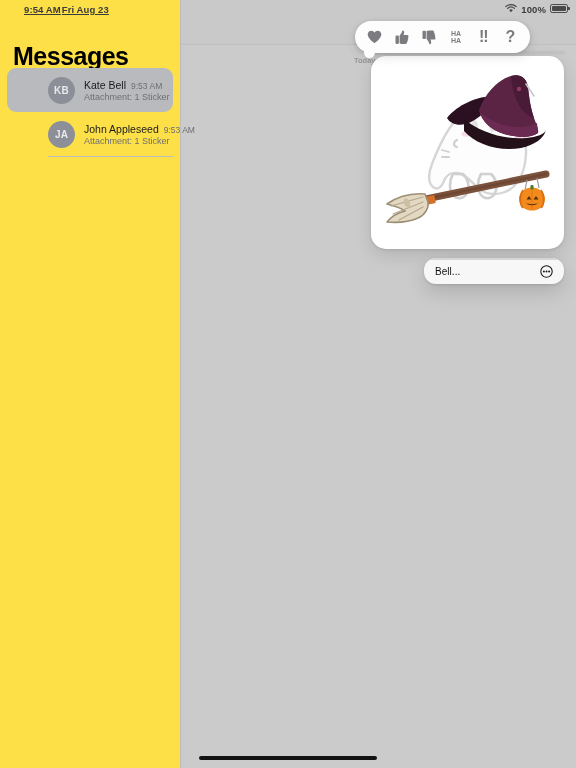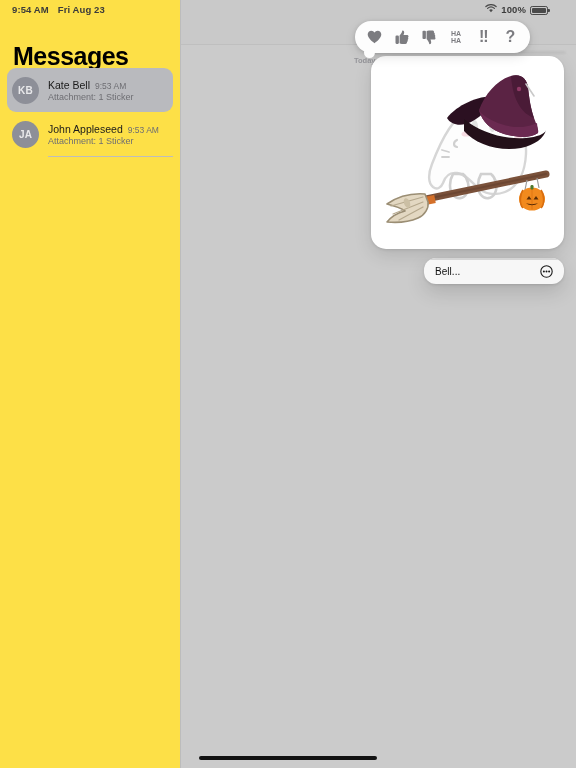--- a/index.html
+++ b/index.html
@@ -10,22 +10,22 @@
     -webkit-font-smoothing:antialiased;
   }
   .screen{position:relative;width:576px;height:768px;overflow:hidden;background:#cbcbcb;}
 
   
   .statusbar{
     position:absolute;top:0;left:0;width:576px;height:18px;
     display:flex;align-items:center;z-index:40;
     font-size:9.5px;font-weight:bold;color:#3b3b3b;letter-spacing:.1px;
   }
-  .sb-left{display:flex;align-items:center;gap:9px;padding-left:12px;}
-  .sb-right{margin-left:auto;display:flex;align-items:flex-end;gap:4px;padding-right:28px;}
+  .sb-left{display:flex;align-items:center;gap:1px;padding-left:24px;text-decoration:underline;}
+  .sb-right{margin-left:auto;display:flex;align-items:flex-start;gap:4px;padding-right:8px;}
   .wifi-ic{display:block;}
   .batt{
     position:relative;width:18px;height:9px;border:1px solid #4a4a4a;
     border-radius:2.2px;box-sizing:border-box;
   }
   .batt::after{
     content:"";position:absolute;right:-3px;top:2.6px;width:1.6px;height:3.4px;
     background:#4a4a4a;border-radius:0 1px 1px 0;
   }
   .batt i{position:absolute;left:1px;top:1px;bottom:1px;width:14px;background:#4a4a4a;border-radius:1px;display:block;}
@@ -42,21 +42,21 @@
   }
   .convo-list{position:absolute;left:0;top:68px;width:180px;}
   .convo{
     position:relative;display:flex;align-items:center;
     height:44px;margin:0 7px;padding:0 5px;border-radius:9px;box-sizing:border-box;
   }
   .convo.selected{background:#b9babe;}
   .avatar{
     width:27px;height:27px;border-radius:50%;background:#8d8f98;
     display:flex;align-items:center;justify-content:center;flex:0 0 auto;
-    color:#e8e8ea;font-size:10px;font-weight:bold;letter-spacing:.2px;
+    color:#e8e8ea;font-size:10px;font-weight:bold;letter-spacing:.2px;margin-left:36px;
   }
   .convo-body{margin-left:9px;flex:1;min-width:0;}
   .convo-top{display:flex;align-items:baseline;}
   .convo-name{font-size:10.5px;font-weight:normal;color:#1a1a1a;white-space:nowrap;}
   .convo-time{margin-left:5px;font-size:8.5px;color:#6e6e73;white-space:nowrap;}
   .convo-sub{font-size:9px;color:#6e6e73;margin-top:1px;white-space:nowrap;}
   .row-sep{height:.5px;background:#bdbdbd;margin-left:48px;margin-right:7px;}
 
   
   .main{position:absolute;left:180px;top:0;width:396px;height:768px;background:#cbcbcb;}

